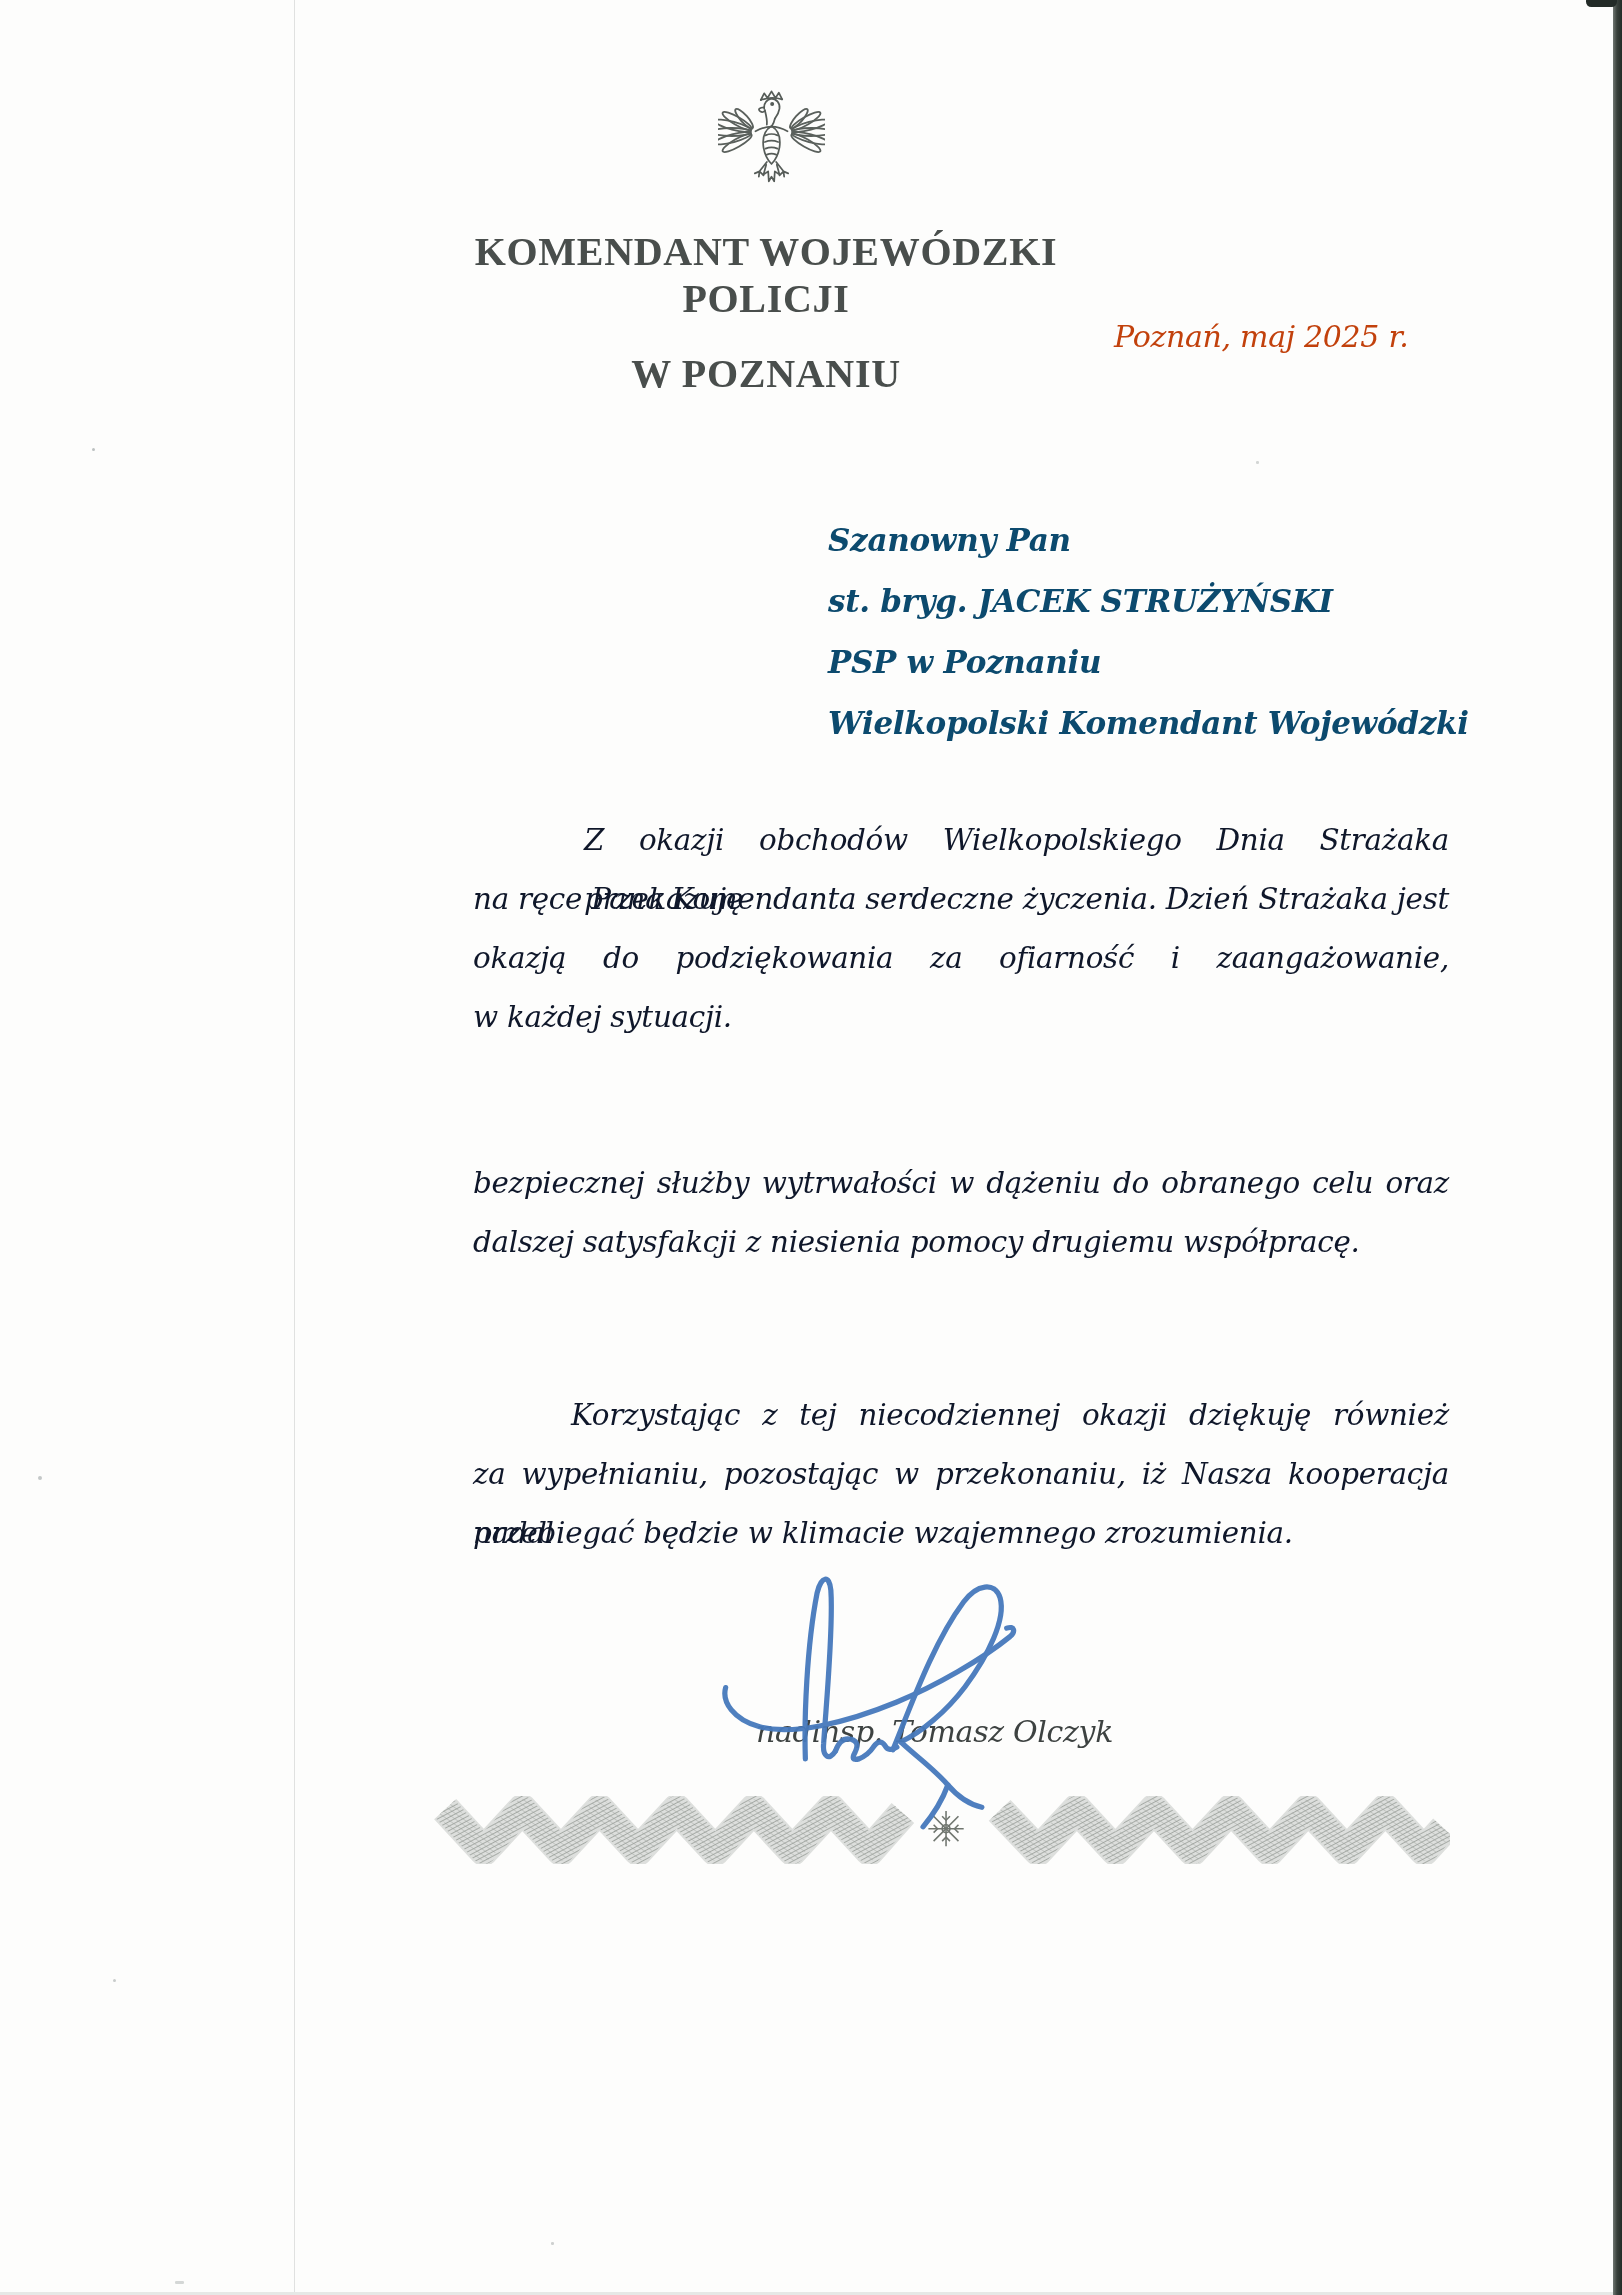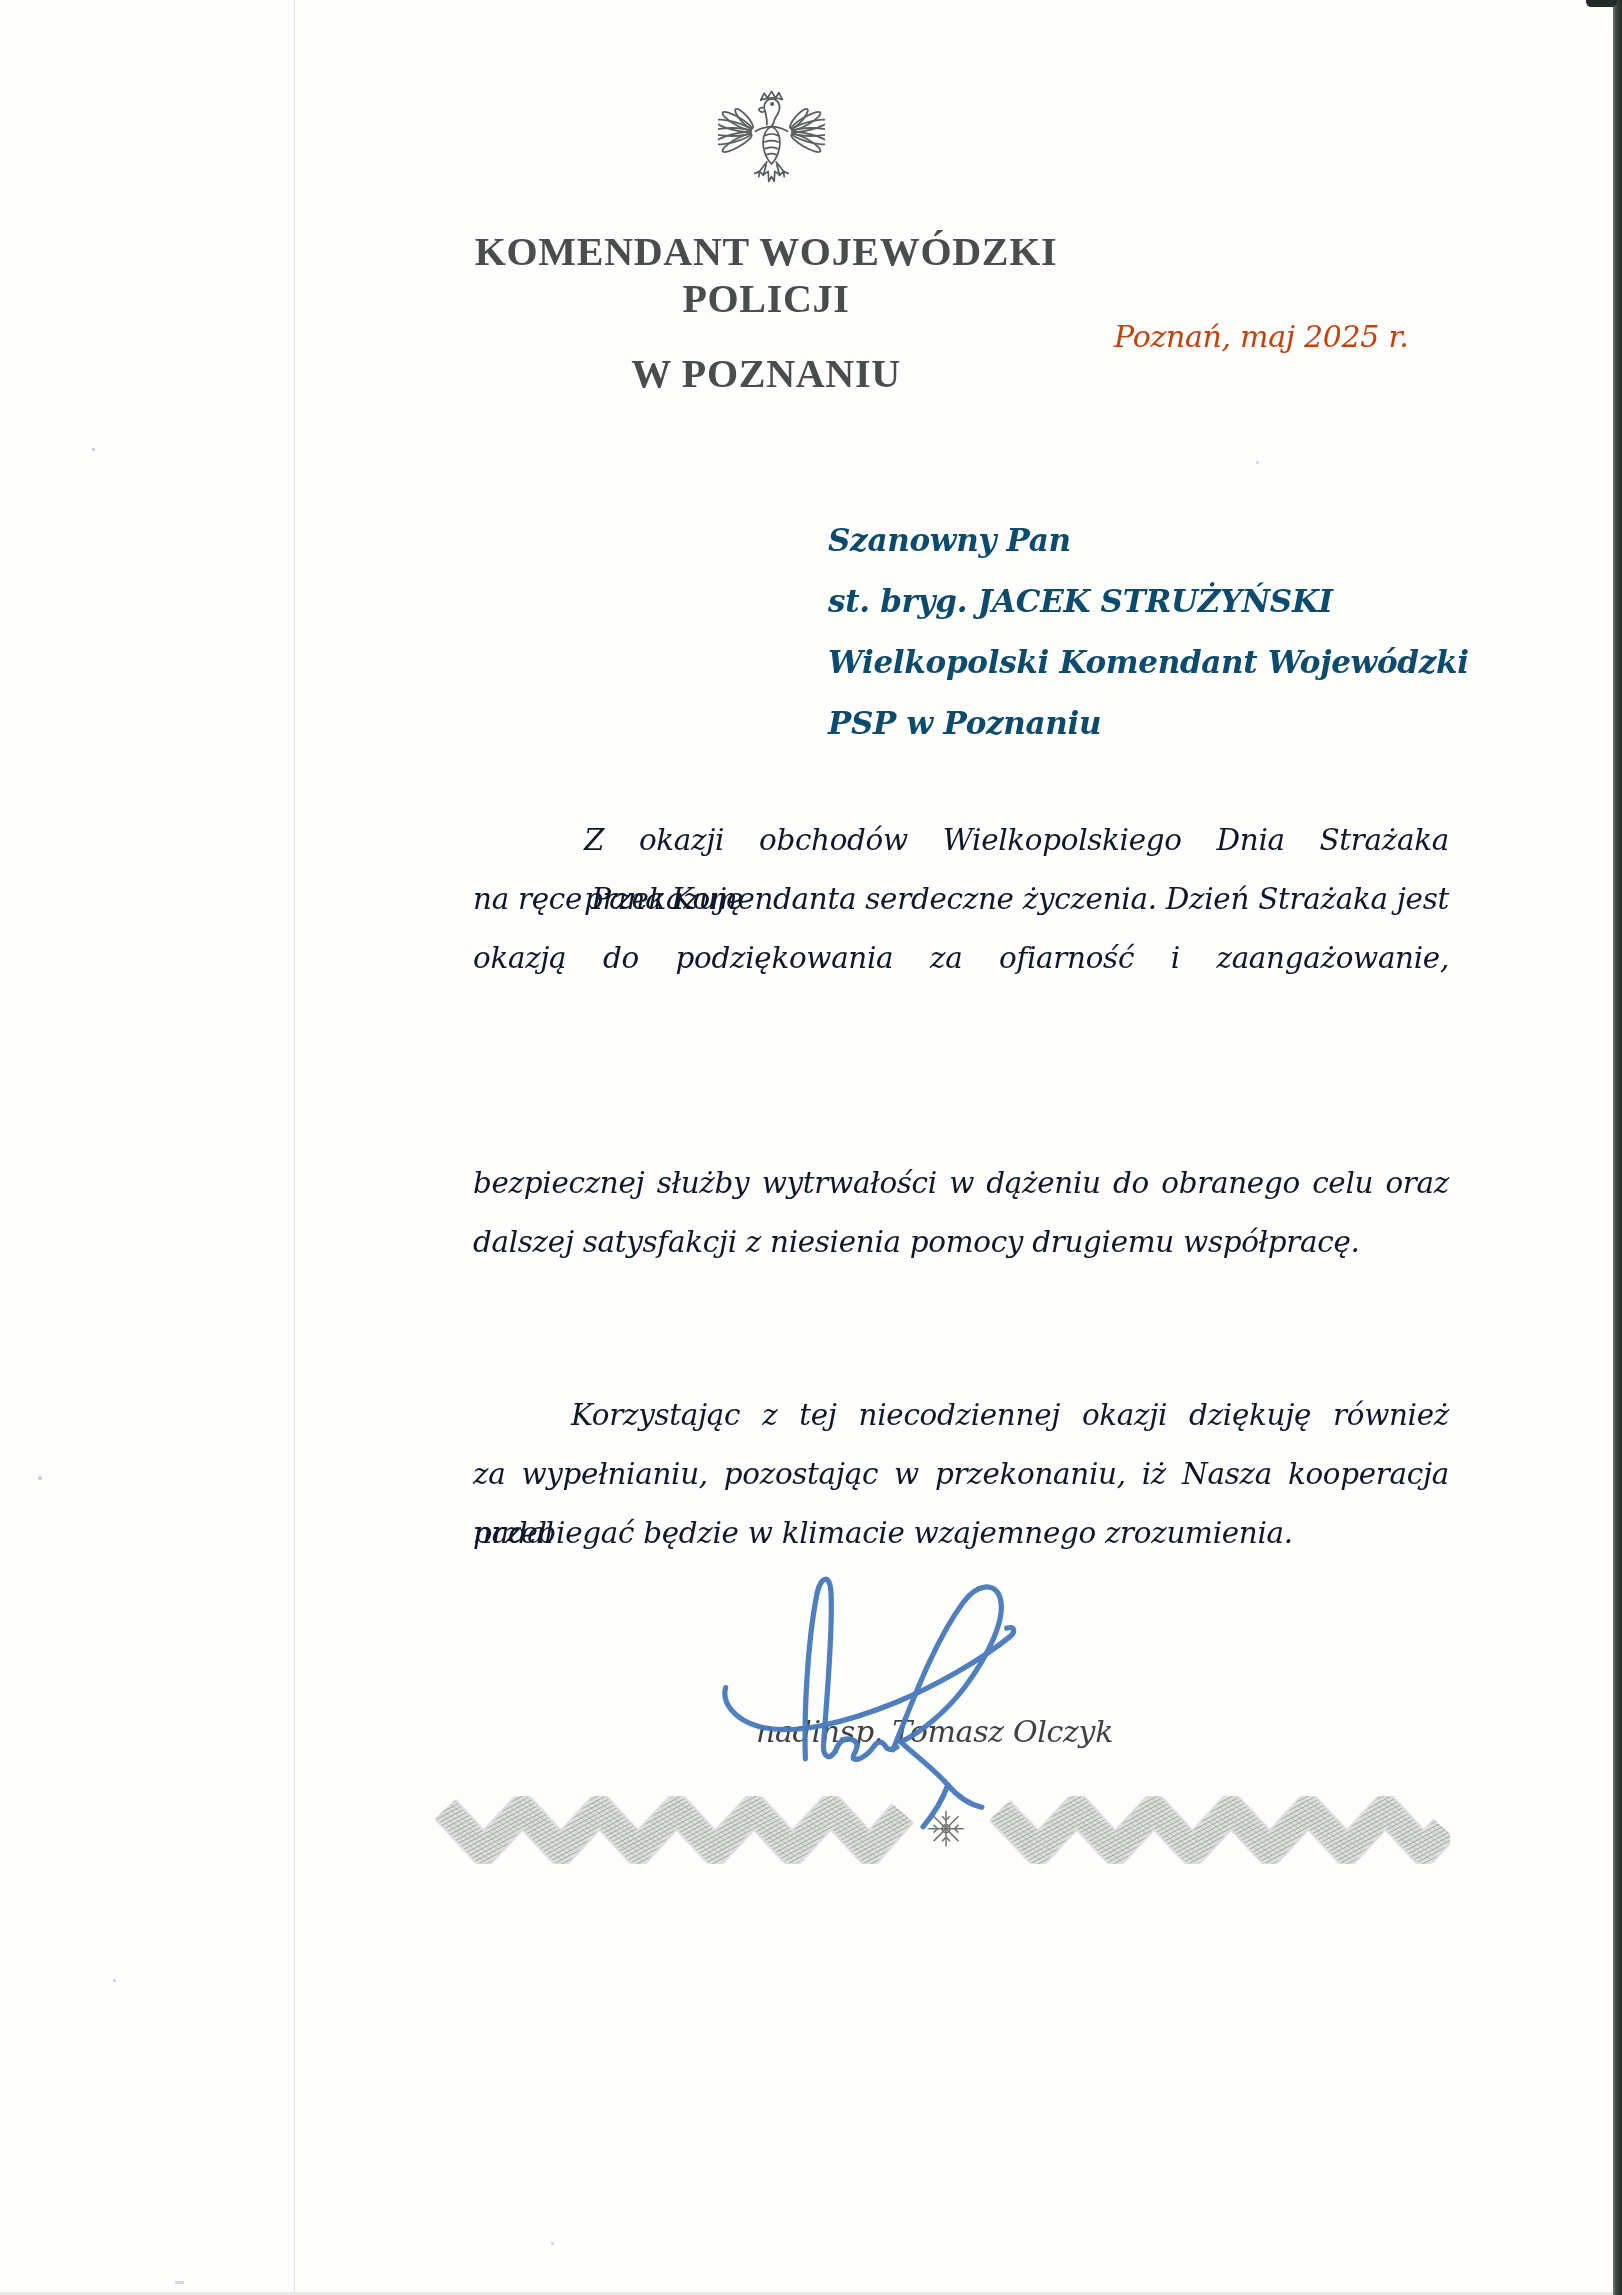--- a/index.html
+++ b/index.html
@@ -133,28 +133,29 @@
   <div class="abs org-header">
     <div class="l1">KOMENDANT WOJEWÓDZKI POLICJI</div>
     <div class="l2">W POZNANIU</div>
   </div>
 
   <div class="abs dateline">Poznań, maj 2025 r.</div>
 
   <div class="abs addressee">
     <div class="aline">Szanowny Pan</div>
     <div class="aline">st. bryg. JACEK STRUŻYŃSKI</div>
+    <div class="aline">PSP w Poznaniu</div>
     <div class="aline">Wielkopolski Komendant Wojewódzki</div>
-    <div class="aline">PSP w Poznaniu</div>
   </div>
 
   <div id="para1" class="abs para">
     <div class="pline just ind1">Z okazji obchodów Wielkopolskiego Dnia Strażaka przekazuję</div>
     <div class="pline just">na ręce Pana Komendanta serdeczne życzenia. Dzień Strażaka jest</div>
     <div class="pline just">okazją do podziękowania za ofiarność i zaangażowanie,</div>
+    <div class="pline last">w każdej sytuacji.</div>
   </div>
 
   <div id="para2" class="abs para">
     <div class="pline just">bezpiecznej służby wytrwałości w dążeniu do obranego celu oraz</div>
     <div class="pline last">dalszej satysfakcji z niesienia pomocy drugiemu współpracę.</div>
   </div>
 
   <div id="para3" class="abs para">
     <div class="pline just ind3">Korzystając z tej niecodziennej okazji dziękuję również</div>
     <div class="pline just">za wypełnianiu, pozostając w przekonaniu, iż Nasza kooperacja nadal</div>

